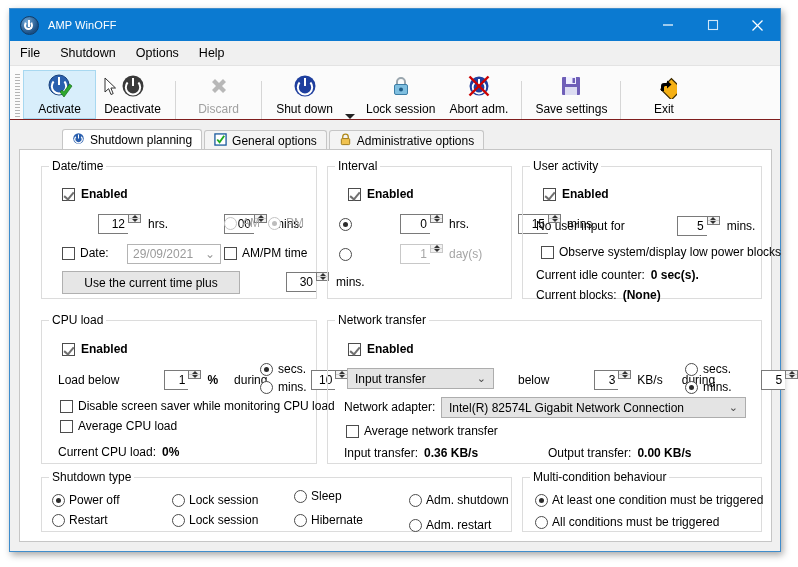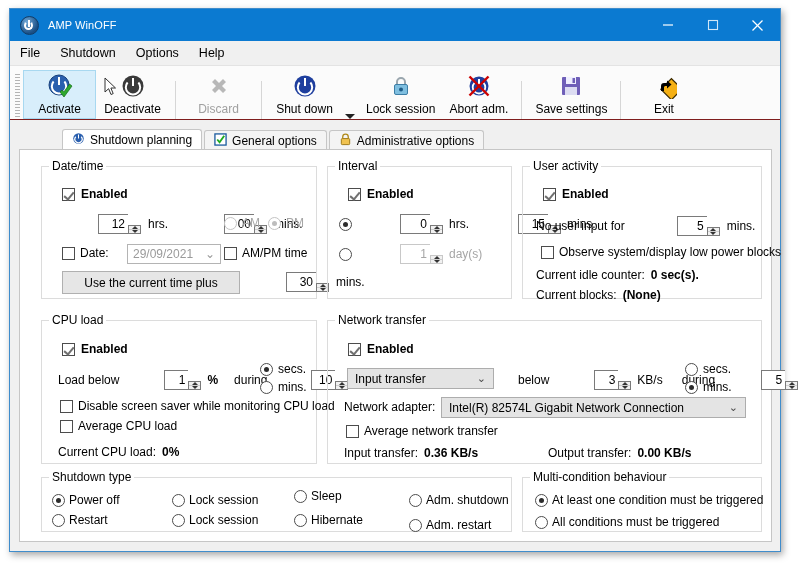--- a/index.html
+++ b/index.html
@@ -68,21 +68,21 @@
   .cblabel{font-size:12px;margin-left:6px;font-weight:bold;}
 
   
   .rb{width:13px;height:13px;border:1px solid #4c4c4c;border-radius:50%;background:#fff;
       box-sizing:border-box;display:inline-block;position:relative;flex:none;}
   .rb.on:after{content:"";position:absolute;left:3px;top:3px;width:5px;height:5px;border-radius:50%;background:#2c2c2c;}
   .rb.dis{border-color:#c3c3c3;}
   .rb.dis.on:after{background:#bdbdbd;}
 
   
-  .spin{display:flex;align-items:flex-end;height:20px;flex:none;padding-left:36px;}
+  .spin{display:flex;align-items:flex-start;height:20px;flex:none;padding-left:36px;}
   .spin input{width:30px;height:20px;border:1px solid #7a7a7a;border-right:none;background:#fff;
               text-align:right;padding:0 3px;font-family:"Liberation Sans",sans-serif;font-size:12px;
               box-sizing:border-box;outline:none;}
   .spinbtns{width:13px;display:flex;flex-direction:column;border:1px solid #7a7a7a;box-sizing:border-box;}
   .sb{flex:1;background:#f1f1f1;display:flex;align-items:center;justify-content:center;}
   .sb+.sb{border-top:1px solid #cfcfcf;}
   .sb .up{width:0;height:0;border-left:3px solid transparent;border-right:3px solid transparent;border-bottom:3px solid #333;}
   .sb .dn{width:0;height:0;border-left:3px solid transparent;border-right:3px solid transparent;border-top:3px solid #333;}
 
   .combo{height:21px;border:1px solid #adadad;background:#e4e4e4;display:flex;align-items:center;

